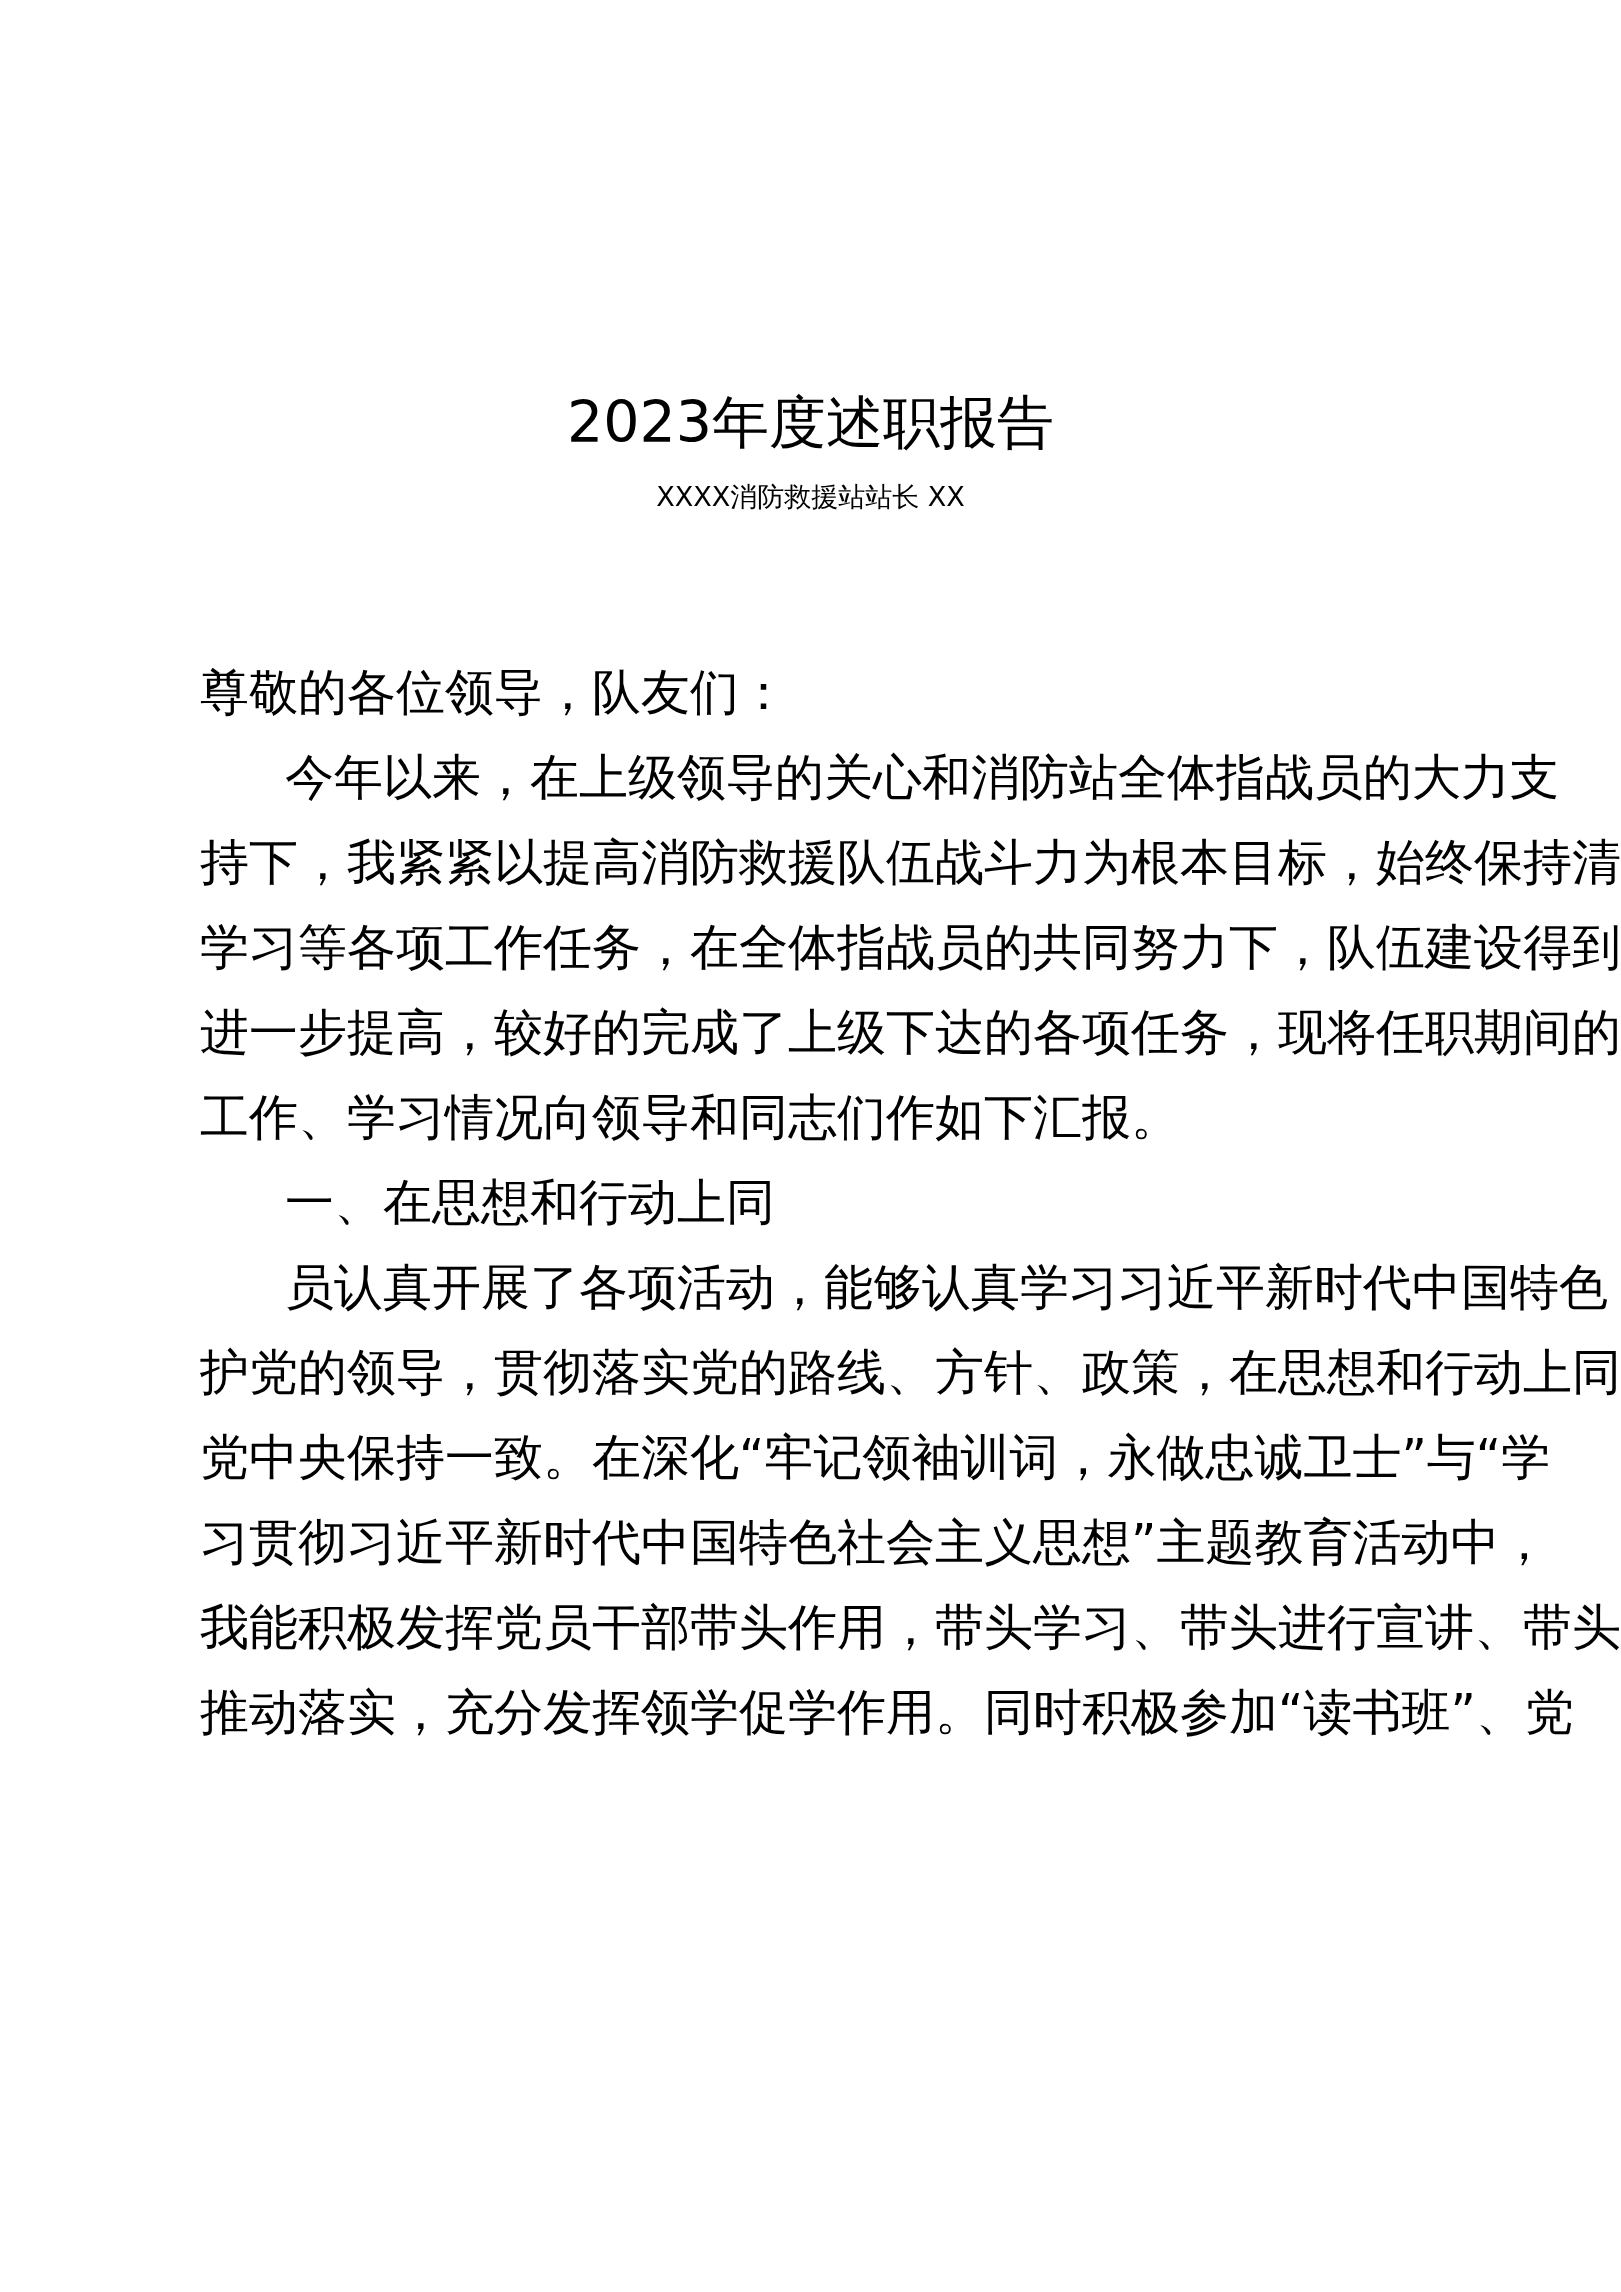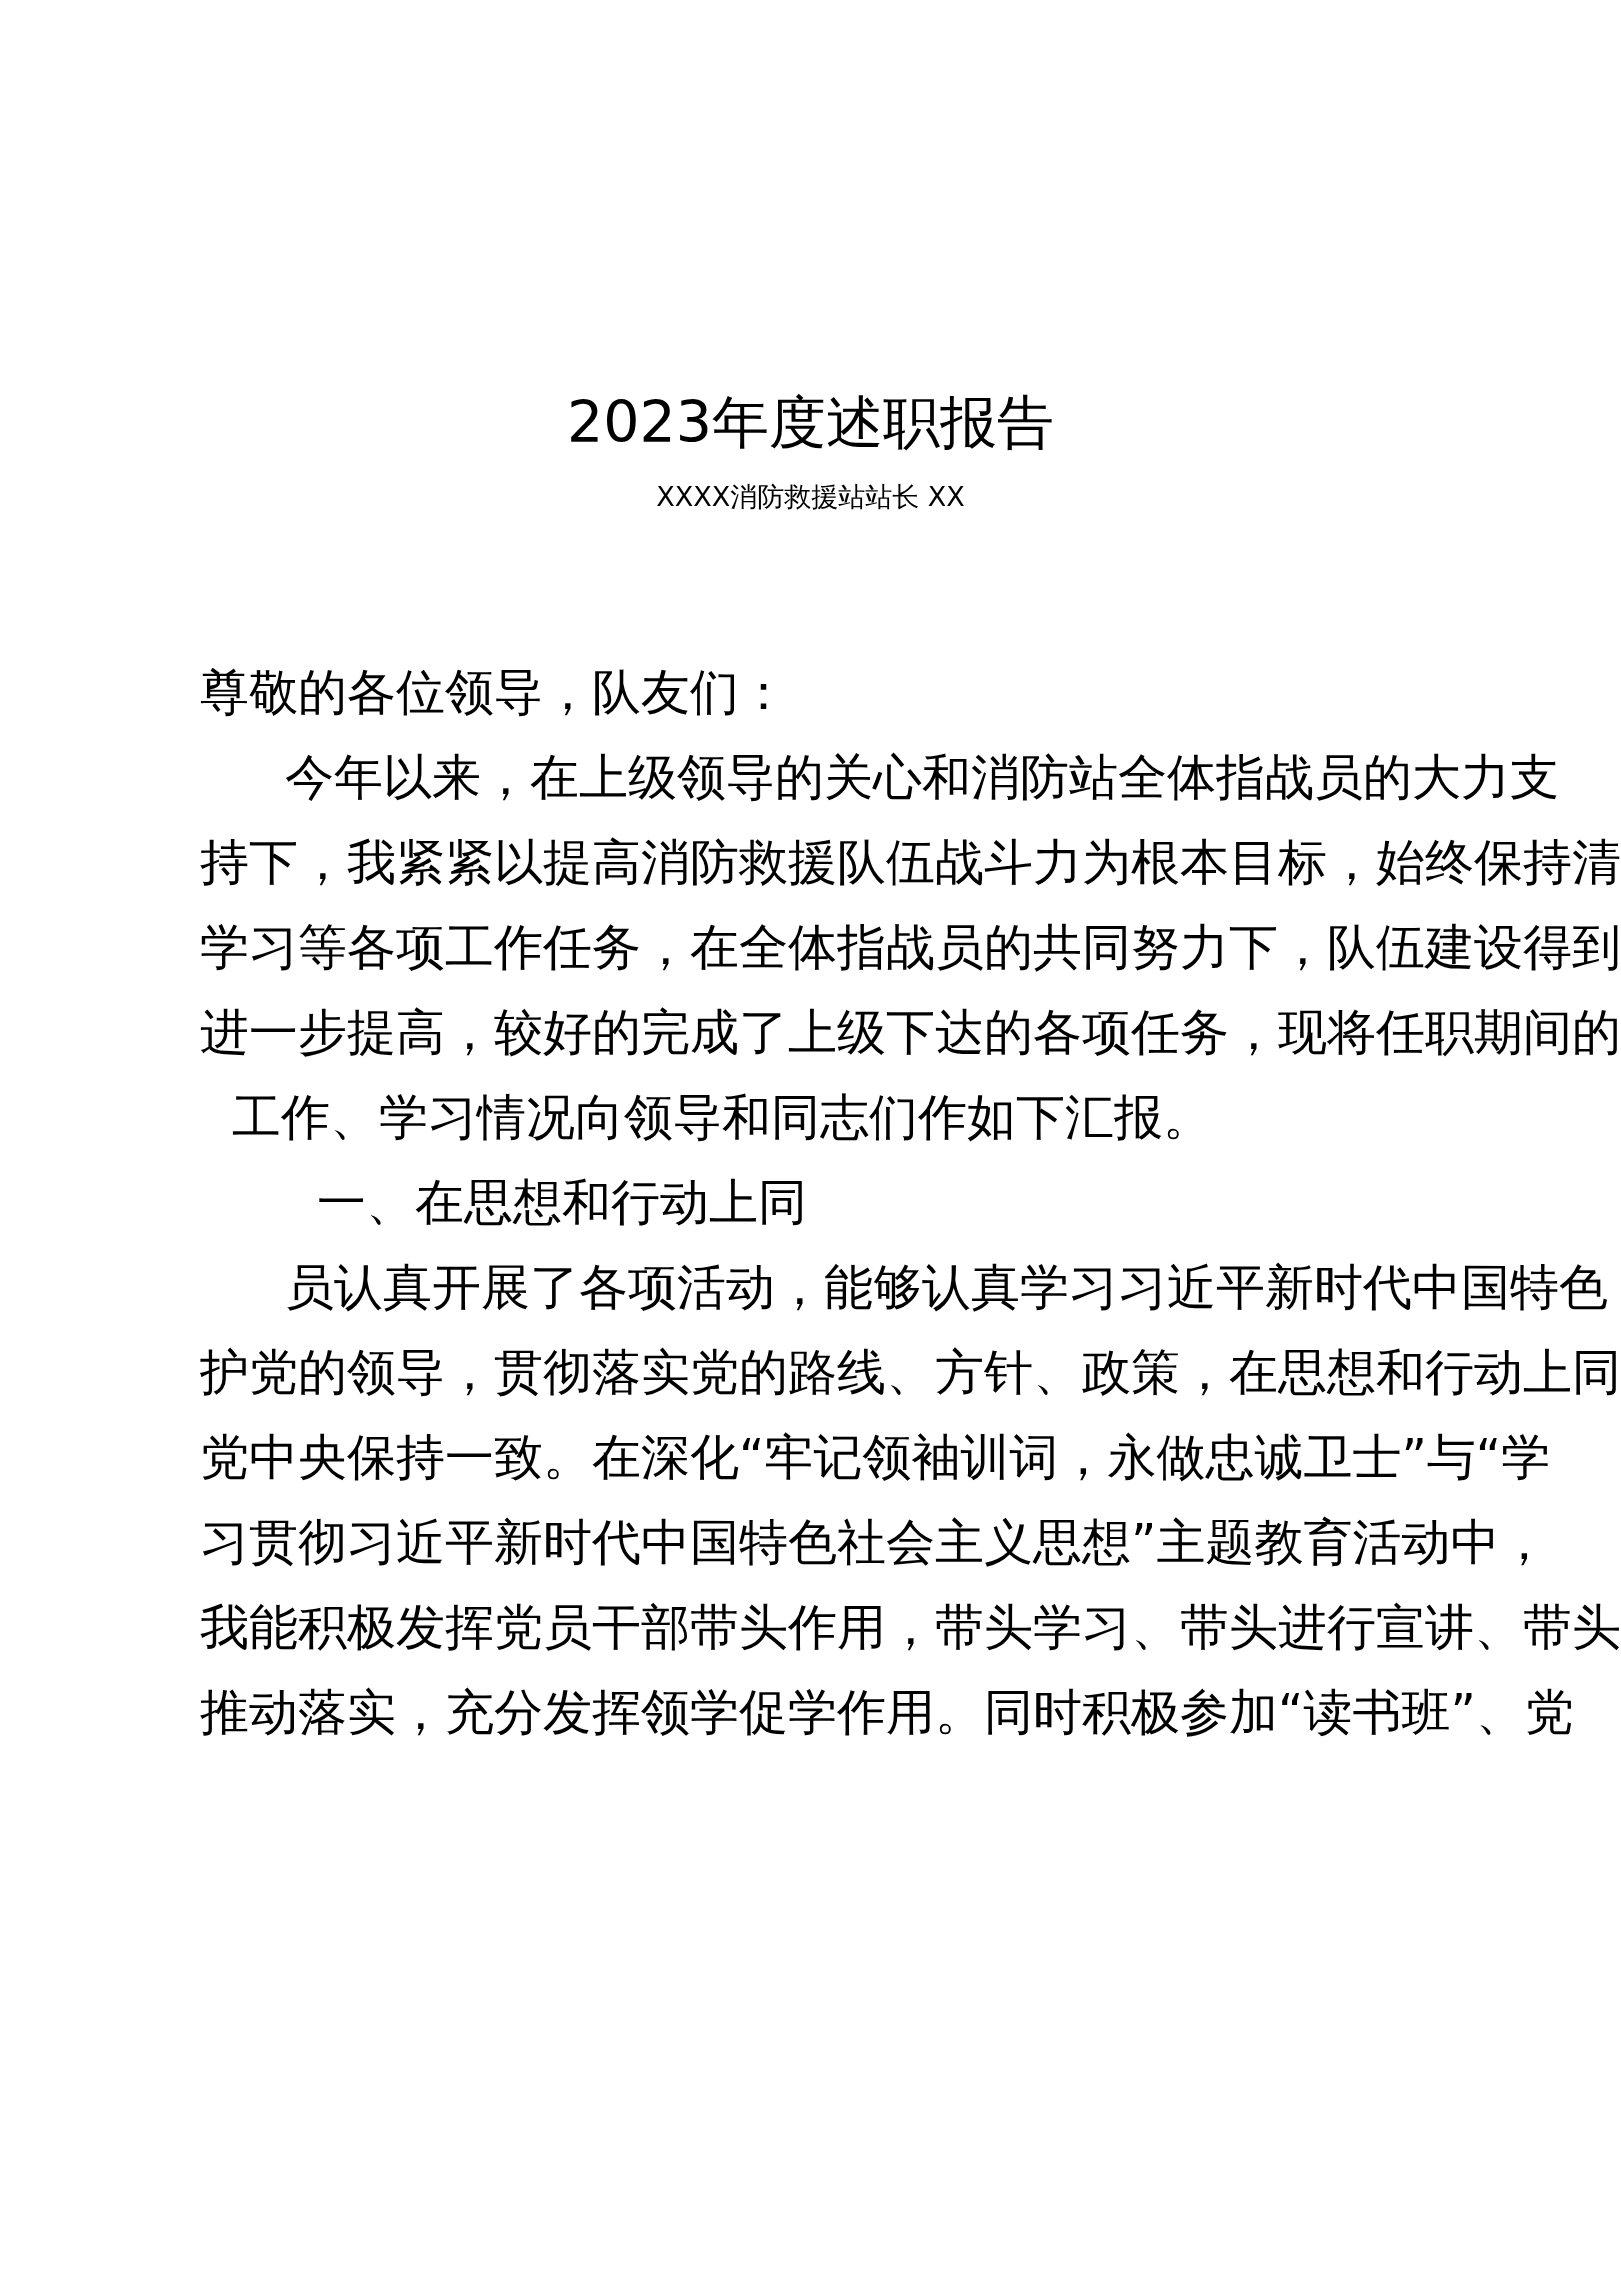--- a/index.html
+++ b/index.html
@@ -53,21 +53,20 @@
       display: block;
       height: 85px;
       line-height: 85px;
       font-size: 49px;
       white-space: nowrap;
       text-align: justify;
       text-align-last: justify;
     }
     .line.last {
       text-align-last: left;
-      margin-left: 32px;
     }
     .line.indent {
       padding-left: 85px;
     }
     .line.salutation {
       text-align-last: left;
     }
   </style>
 </head>
 <body>

